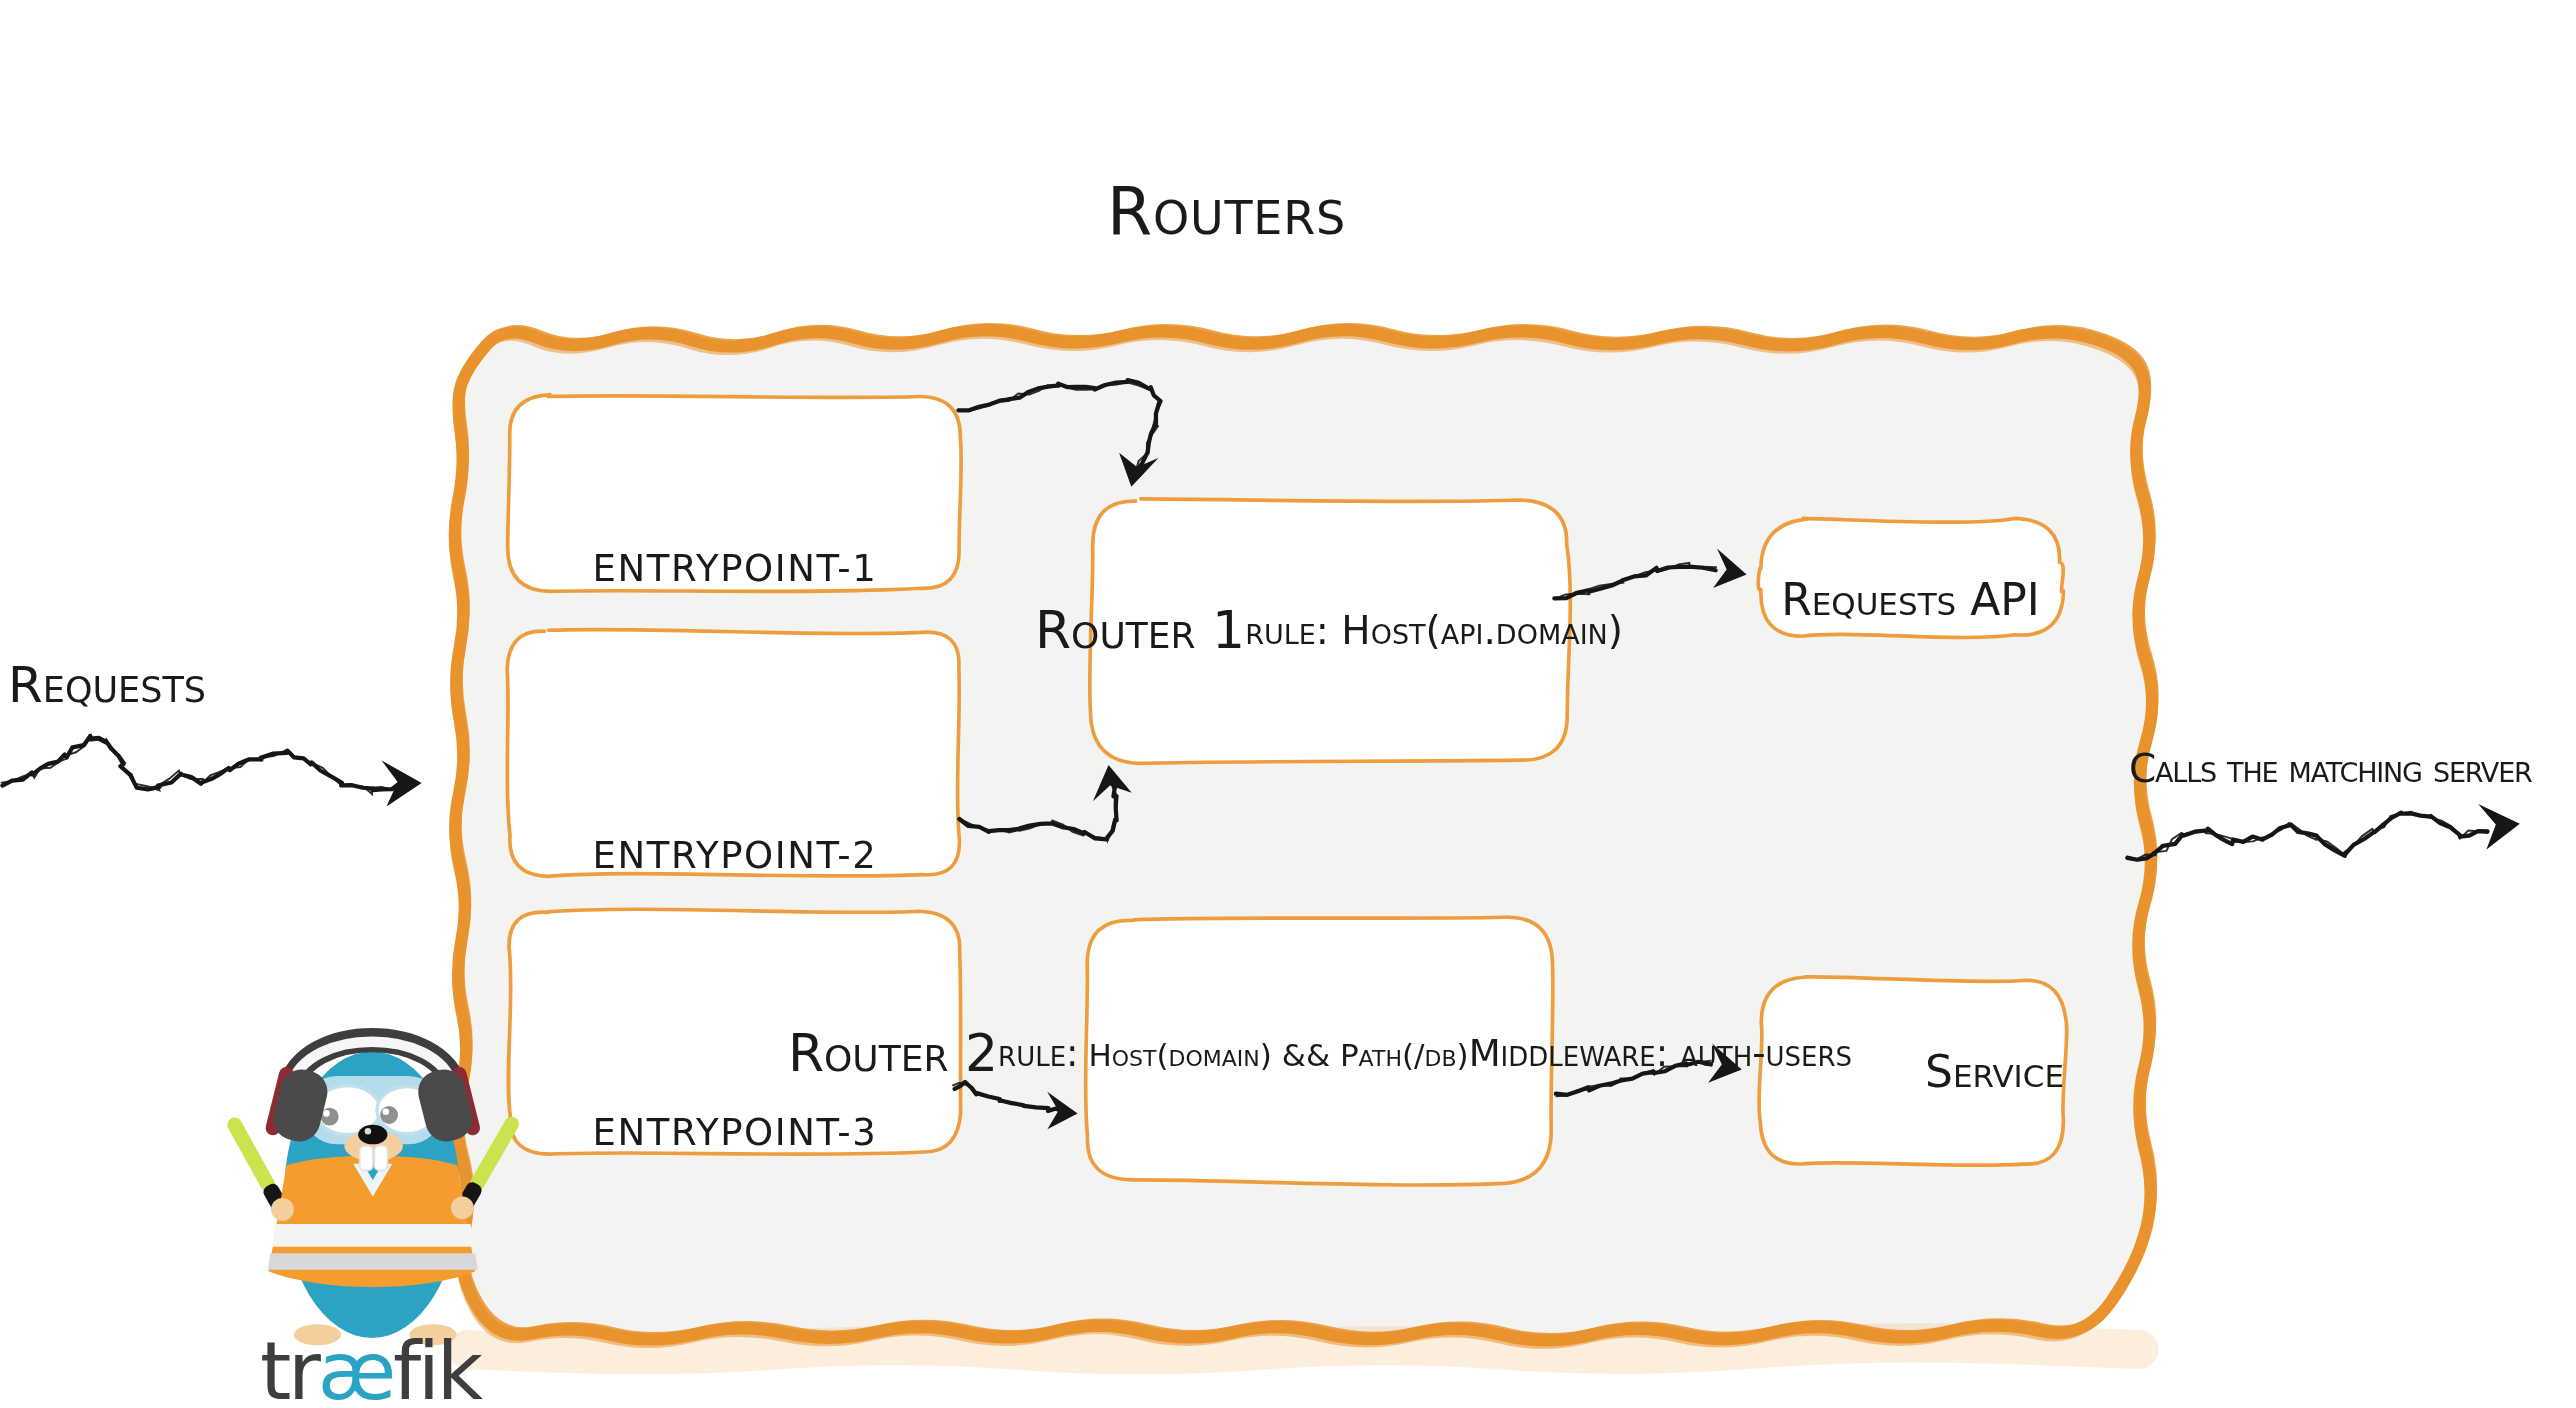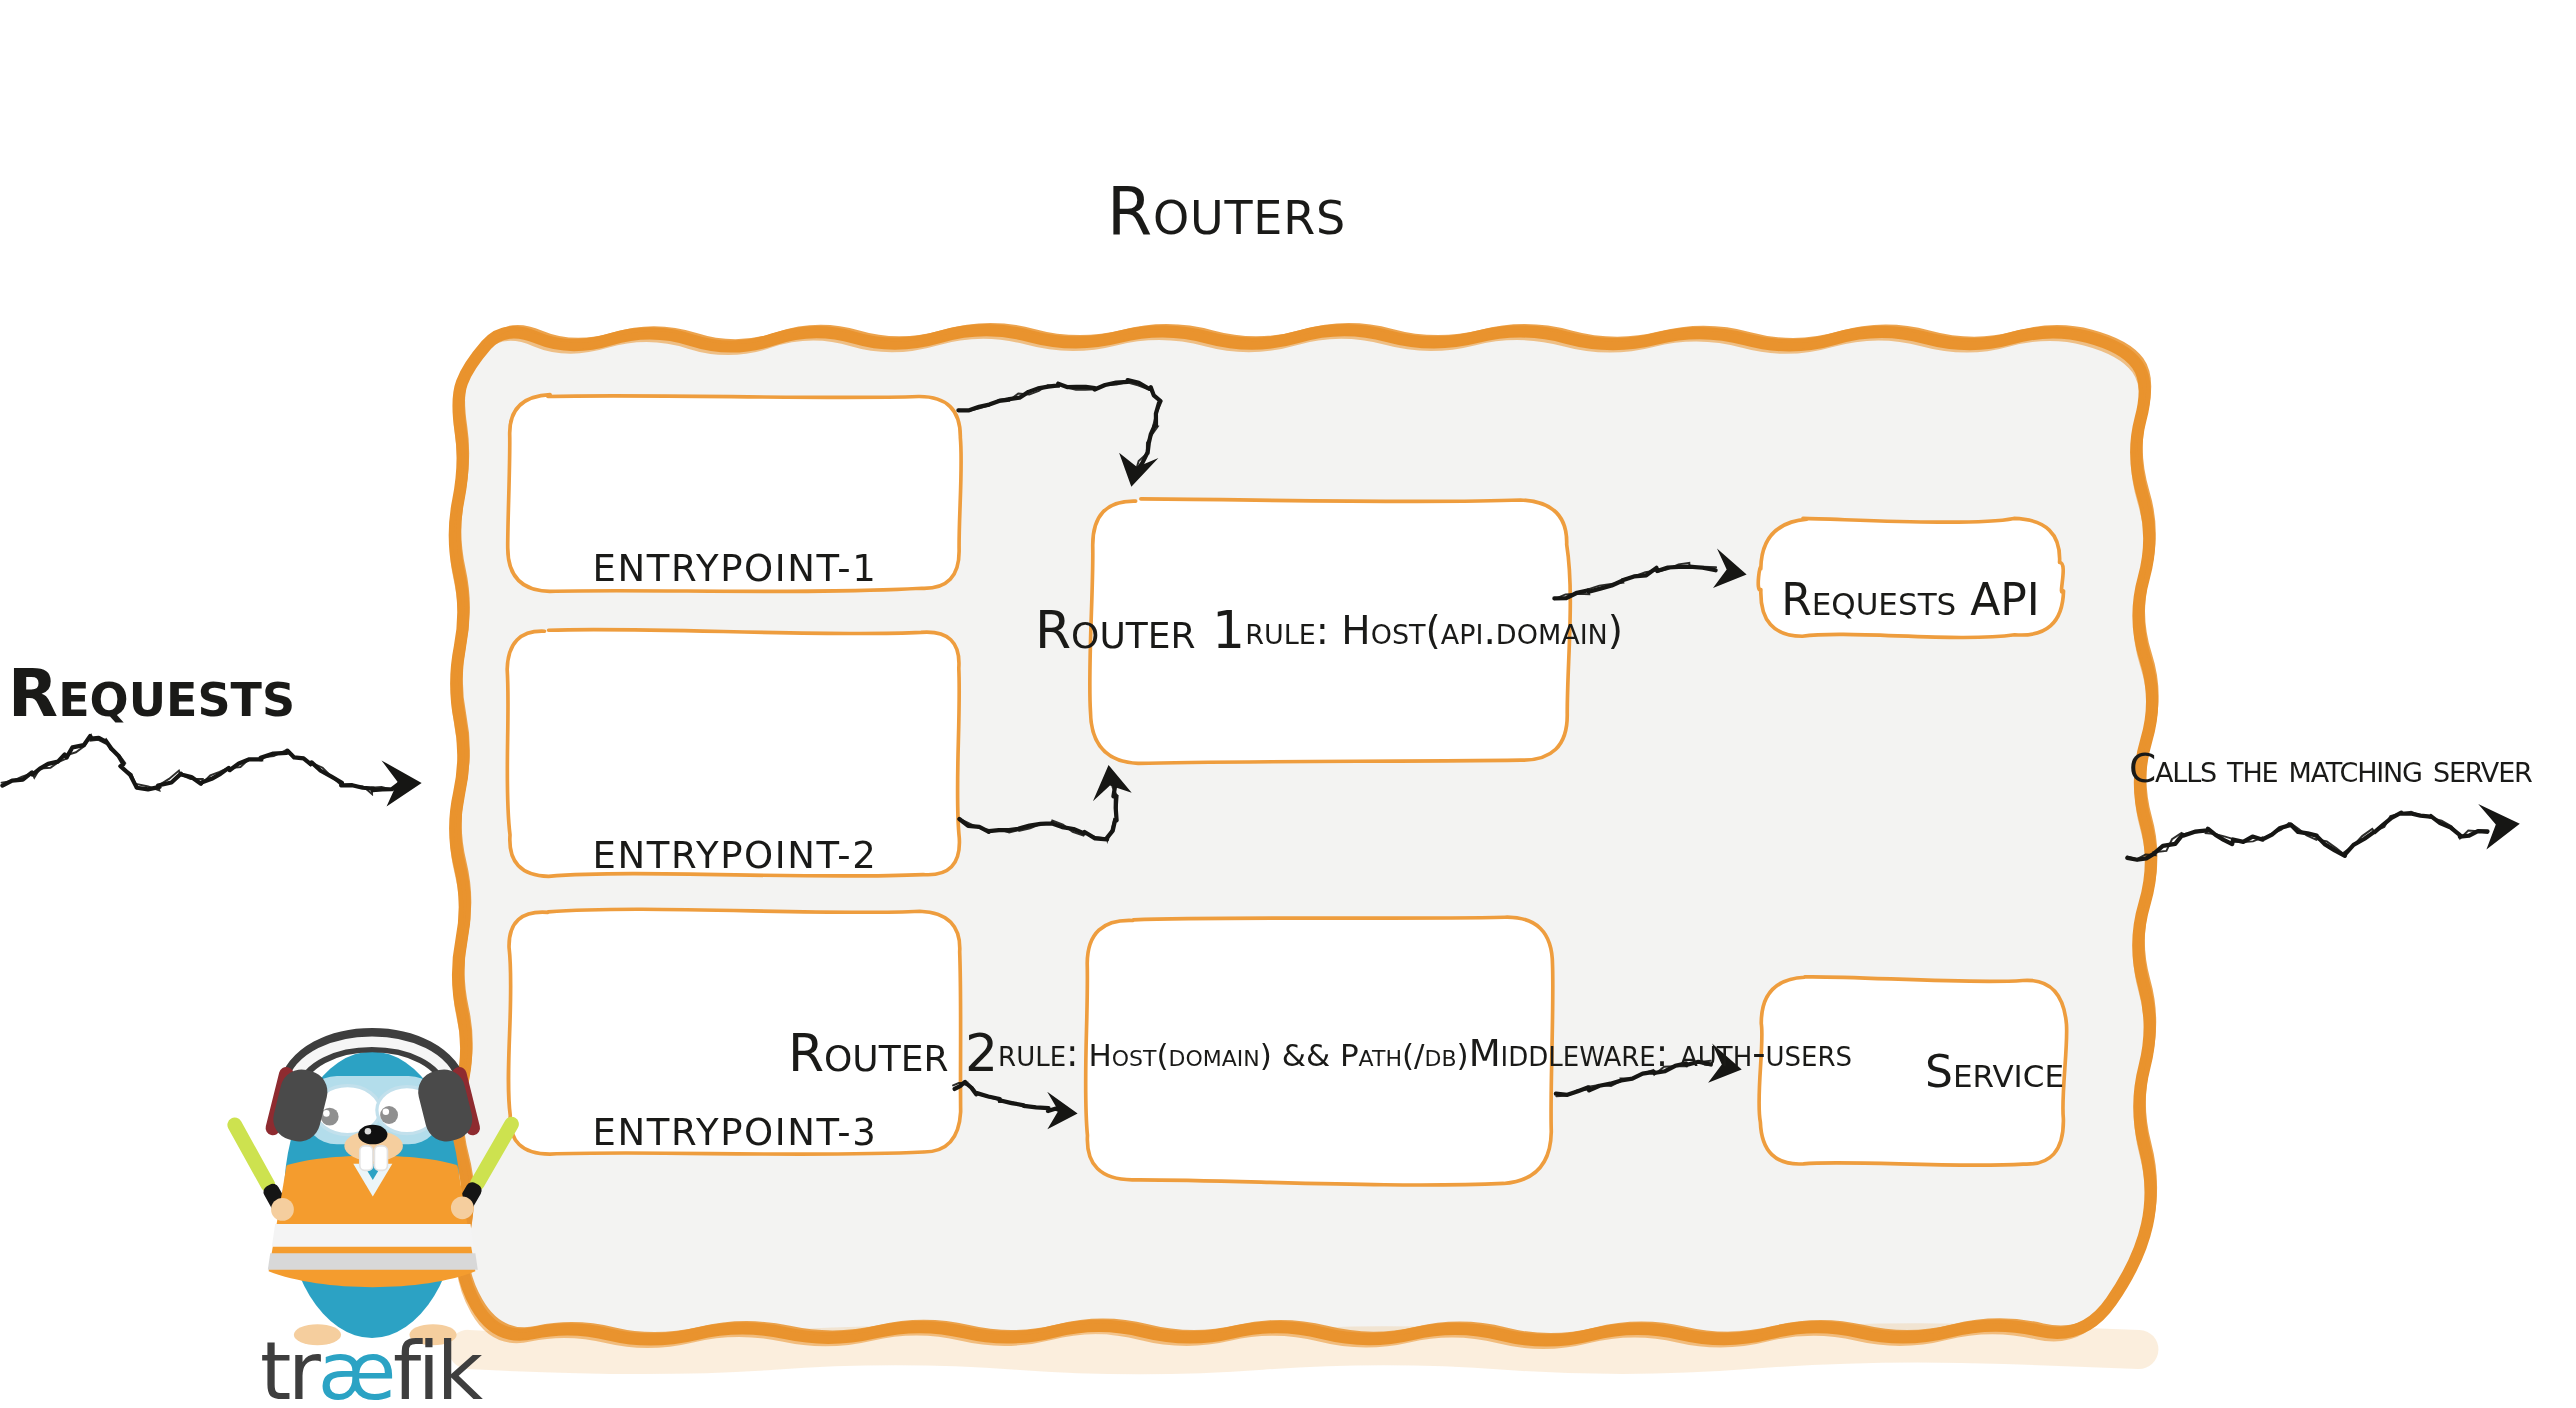--- a/index.html
+++ b/index.html
@@ -128,21 +128,21 @@
       <g transform="rotate(-14 548 1358)">
         <rect x="564" y="1316" width="18" height="86" rx="9" fill="#8E2B30"></rect>
         <rect x="518" y="1314" width="58" height="88" rx="26" fill="#4A4A4A"></rect>
       </g>
     </g>
   </g>
 </svg>
 
 <div class="abs txt title sc" style="left:962px;top:174px;width:529px;">Routers</div>
 
-<div class="abs txt side-label sc" style="left:8.1px;top:656px;font-size:65px;font-weight:bold;">Requests</div>
+<div class="abs txt side-label sc" style="left:8.1px;top:656px;font-size:50px;">Requests</div>
 
 <div class="abs txt side-label sc" style="left:2129px;top:746px;font-size:39px;letter-spacing:-1.2px;">Calls the matching server</div>
 
 <div class="abs node" style="left:509px;top:396px;width:452px;height:194px;">
   <span class="ep-label txt">entrypoint-1</span>
 </div>
 
 <div class="abs node" style="left:509px;top:632px;width:452px;height:245px;">
   <span class="ep-label txt">entrypoint-2</span>
 </div>

